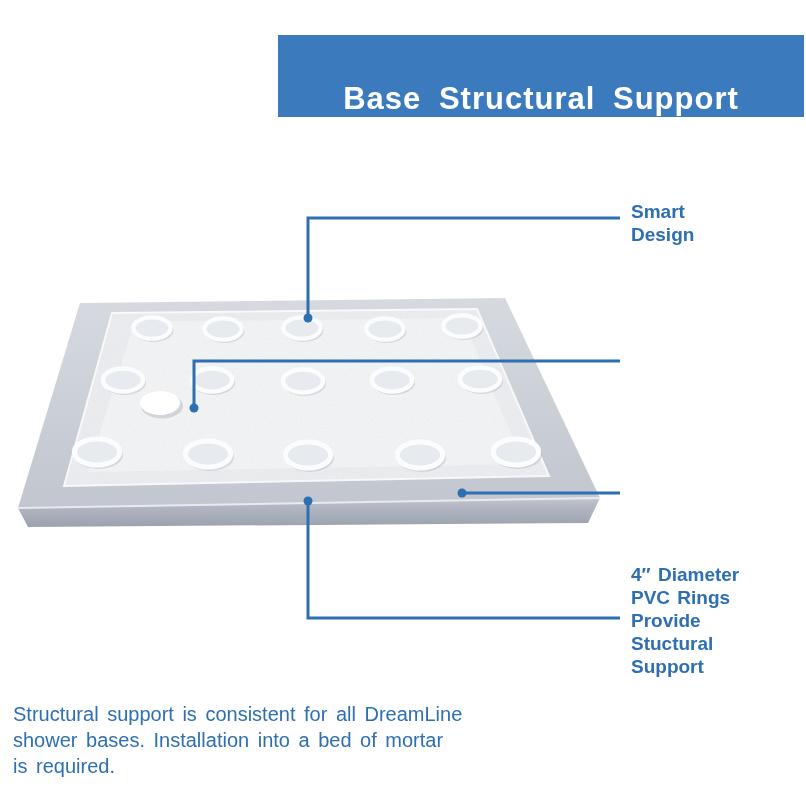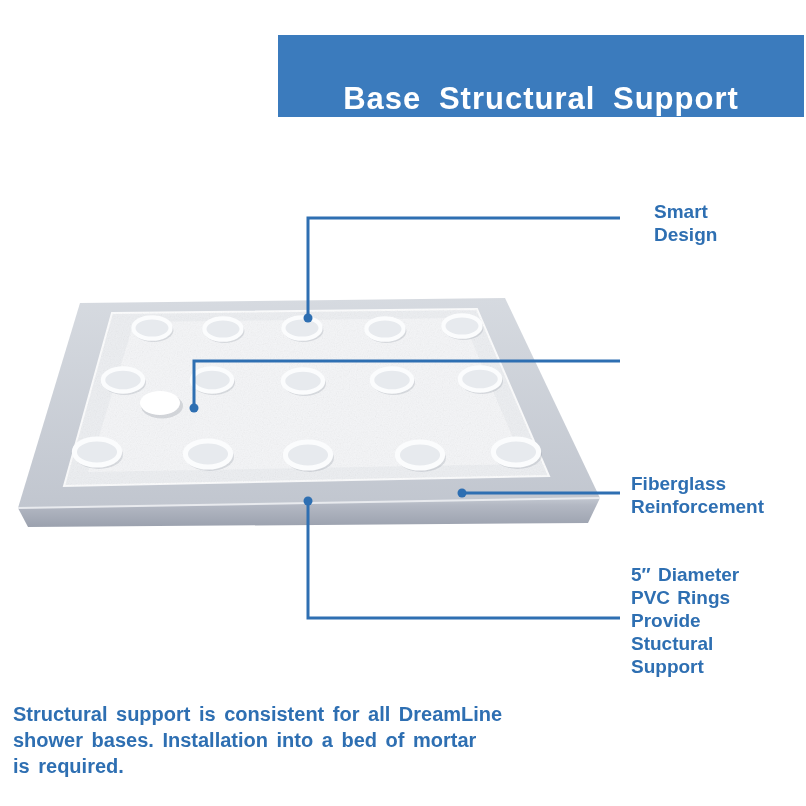--- a/index.html
+++ b/index.html
@@ -14,21 +14,21 @@
   .header-banner .title{
     color:#ffffff;font-size:31px;font-weight:700;letter-spacing:1px;word-spacing:8px;
     white-space:nowrap;
   }
   .illustration{position:absolute;left:0;top:0;width:806px;height:806px;}
   .callout-label{
     position:absolute;left:631px;color:#2e6fb2;font-weight:700;
     font-size:19px;line-height:23px;white-space:pre-line;word-spacing:2px;
   }
   .footer-note{
-    position:absolute;left:13px;top:701px;width:560px;color:#2e6fb2;font-weight:700;
+    position:absolute;left:13px;top:701px;width:560px;color:#2e6fb2;font-weight:400;
     font-size:20px;line-height:26px;white-space:pre-line;word-spacing:3px;
   }
 </style>
 </head>
 <body>
 
 <div class="stage">
 
   <div class="header-banner">
     <span class="title">Base Structural Support</span>
@@ -96,25 +96,23 @@
       <path d="M308,501 V618 H620"></path>
     </g>
     <g fill="#2e6fb2">
       <circle cx="308" cy="318" r="4.5"></circle>
       <circle cx="194" cy="408" r="4.5"></circle>
       <circle cx="462" cy="493" r="4.5"></circle>
       <circle cx="308" cy="501" r="4.5"></circle>
     </g>
   </svg>
 
-  <div class="callout-label" style="top:200px;margin-left:23px;">Smart
+  <div class="callout-label" style="top:200px;">Smart
 Design</div>
-  <div class="callout-label" style="top:472px;">Fiberglass
-Reinforcement</div>
-  <div class="callout-label" style="top:563px;">5″ Diameter
+  <div class="callout-label" style="top:563px;">4″ Diameter
 PVC Rings
 Provide
 Stuctural
 Support</div>
 
   <div class="footer-note">Structural support is consistent for all DreamLine
 shower bases. Installation into a bed of mortar
 is required.</div>
 
 </div>

